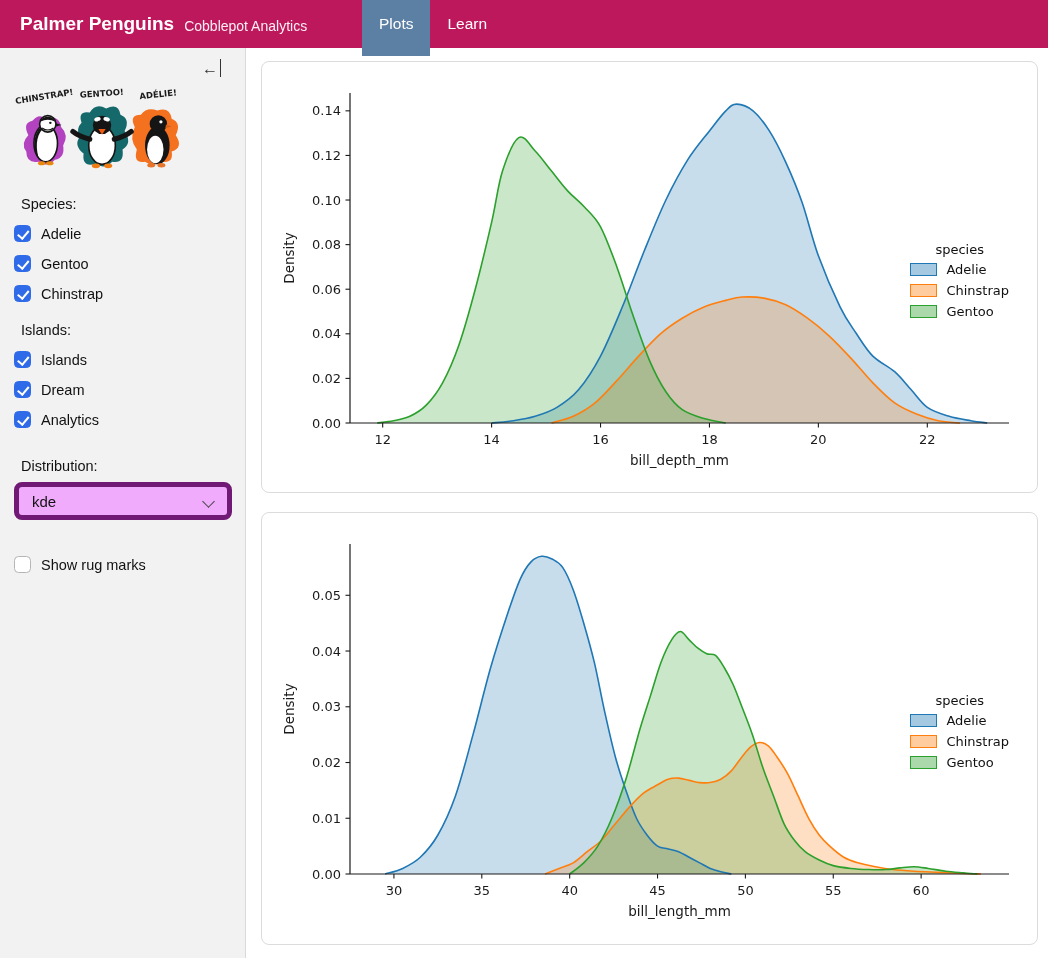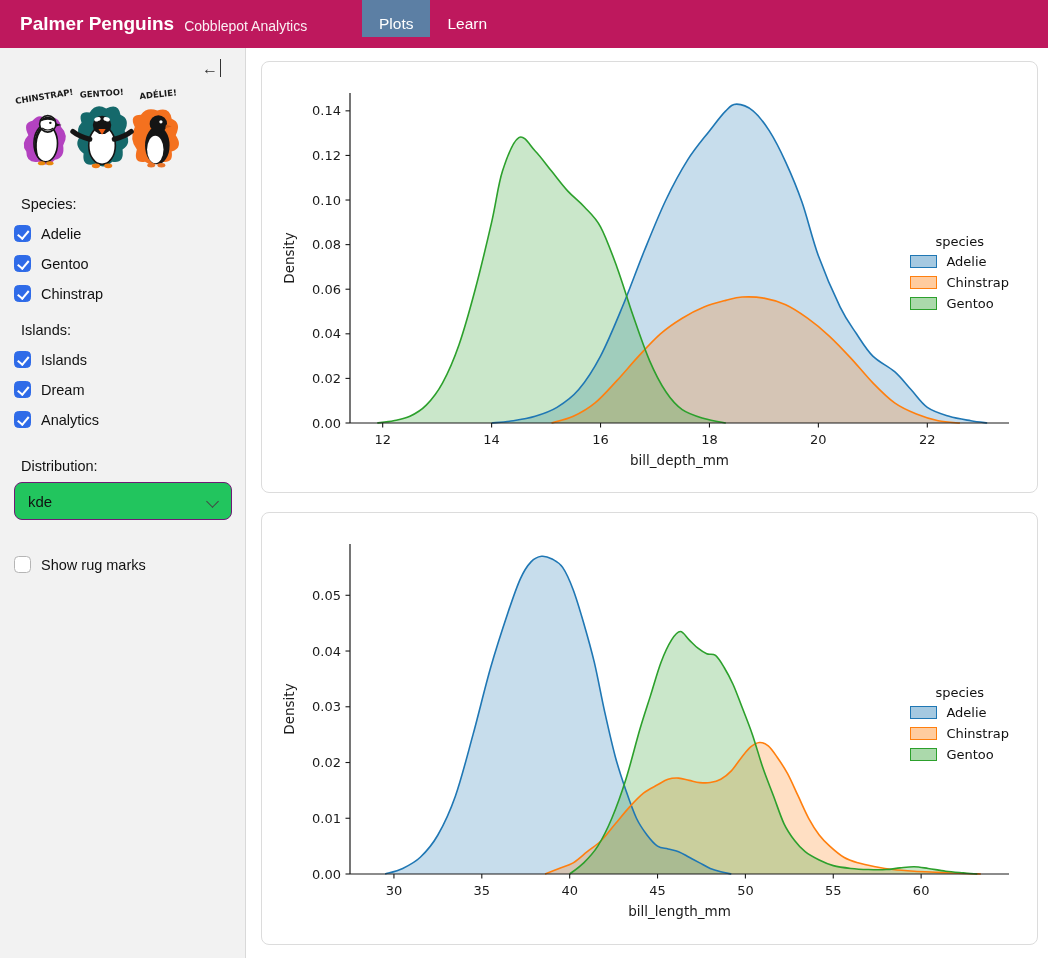--- a/index.html
+++ b/index.html
@@ -5,57 +5,57 @@
   * { margin:0; padding:0; box-sizing:border-box; }
   html,body { width:1048px; height:958px; background:#fff; overflow:hidden; }
   body { font-family:"Liberation Sans", sans-serif; color:#111; position:relative; }
 
   
   .header { position:absolute; left:0; top:0; width:1048px; height:48px;
             background:#be185d; display:flex; align-items:center; }
   .header .title { font-size:19px; font-weight:bold; color:#fff; margin-left:20px; }
   .header .subtitle { font-size:14px; color:rgba(255,255,255,.93); margin-left:10px; padding-top:3px;text-align:center; }
   .nav-tabs { position:absolute; left:362px; top:0; height:48px; display:flex; }
-  .nav-tab { height:37px; line-height:48px; padding:0 17px; color:#fff; font-size:15.5px; cursor:pointer; }
+  .nav-tab { height:56px; line-height:48px; padding:0 17px; color:#fff; font-size:15.5px; cursor:pointer; }
   .nav-tab.active { background:#5c7fa4; }
 
   
   .sidebar { position:absolute; left:0; top:48px; width:246px; height:910px;
              background:#f2f2f2; border-right:1px solid #d9d9d9; padding:0 14px; }
   .collapse-row { height:22px; margin:12px 10px 0 0; text-align:right; }
   .collapse-btn { font-size:16px; color:#333; cursor:pointer; letter-spacing:1px; user-select:none; }
   .collapse-btn .bar { border-right:1.6px solid #333; margin-left:1px; padding-top:1px; }
   .logo-wrap { margin:4px 0 0 0; }
   .section-label { font-size:14.5px; margin:20px 0 2px 7px; }
   .cb-row { display:flex; align-items:center; gap:10px; margin:13px 0; }
   .cb { width:17px; height:17px; border:1px solid #b5b5b5; border-radius:4.5px; background:#fff;
         position:relative; display:inline-block; flex:0 0 auto; cursor:pointer; }
   .cb.checked { background:#2f6be8; border-color:#2f6be8; }
   .cb.checked::after { content:""; position:absolute; left:5.2px; top:1.8px; width:4.5px; height:8.5px;
         border:solid #fff; border-width:0 2.2px 2.2px 0; transform:rotate(40deg); }
   .cb-label { font-size:14.5px; cursor:pointer; }
-  .select-box { margin-top:8px; width:218px; height:38px; background:#22c55e; border:1px solid #701a75;
+  .select-box { margin-top:8px; width:218px; height:38px; background:#f0abfc; border:5px solid #701a75;
         border-radius:8px; display:flex; align-items:center; padding:0 13px; cursor:pointer; }
   .select-box .value { font-size:15px; flex:1; }
   .chev { width:11px; height:11px; position:relative; }
   .chev::after { content:""; position:absolute; left:1px; top:1px; width:8px; height:8px;
         border:solid #444; border-width:0 1.8px 1.8px 0; transform:rotate(45deg); }
   .rug-row { margin-top:36px; }
   .footer-note { margin-top:36px; font-size:14.5px; line-height:1.6; width:200px; }
   .footer-note a { color:#2e6bd9; text-decoration:underline; cursor:pointer; }
 
   
   .card { position:absolute; left:261px; width:777px; height:432px; background:#fff;
           border:1px solid #dcdcdc; border-radius:8px; }
   .card.first { top:61px; }
   .card.second { top:512px; height:433px; }
   .chart-svg { position:absolute; left:0; top:0; }
   .chart-svg text { font-family:"DejaVu Sans", sans-serif; fill:#1a1a1a; }
 
-  .legend { position:absolute; top:172px; right:28px; }
+  .legend { position:absolute; top:180px; right:28px; }
   .legend .legend-title { font-family:"DejaVu Sans", sans-serif; font-size:13px; text-align:center; margin-bottom:5px; }
   .legend-row { display:flex; align-items:center; gap:9px; margin-bottom:6px; }
   .legend-swatch { width:27px; height:13px; border:1.4px solid; flex:0 0 auto; }
   .legend-label { font-family:"DejaVu Sans", sans-serif; font-size:13px; }
 </style>
 </head>
 <body>
 
 <div class="header">
   <span class="title">Palmer Penguins</span>

